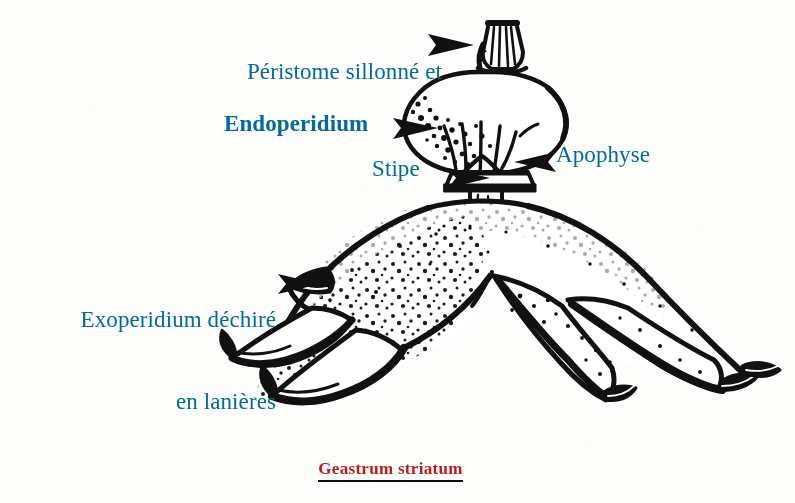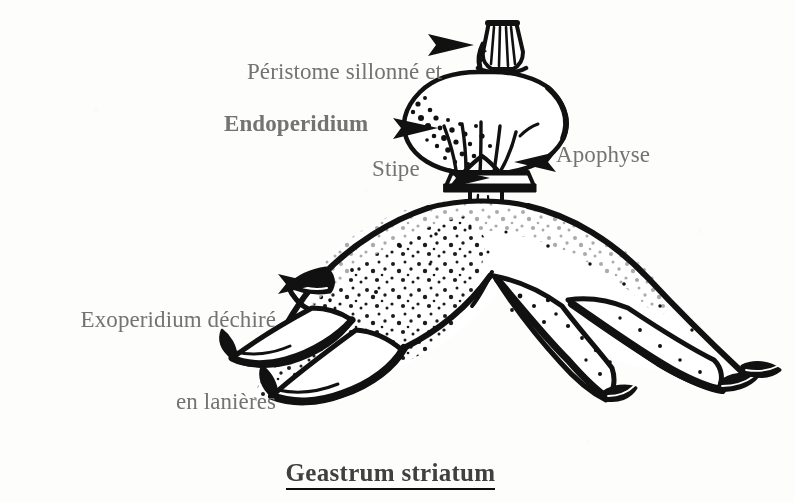--- a/index.html
+++ b/index.html
@@ -28,21 +28,21 @@
       radial-gradient(circle at 63% 8%, rgba(0,0,0,0.02) 0 2px, transparent 3px),
       radial-gradient(circle at 88% 46%, rgba(0,0,0,0.02) 0 2px, transparent 3px),
       radial-gradient(circle at 31% 71%, rgba(0,0,0,0.018) 0 2px, transparent 3px),
       radial-gradient(circle at 74% 88%, rgba(0,0,0,0.02) 0 2px, transparent 3px),
       radial-gradient(circle at 46% 38%, rgba(0,0,0,0.015) 0 2px, transparent 3px);
   }
   .label {
     position: absolute;
     font-size: 23px;
     line-height: 1.18;
-    color: #737373;
+    color: #0369a1;
     white-space: pre;
     letter-spacing: 0.1px;
   }
   #label-peristome {
     left: 172px;
     top: 4px;
     width: 270px;
     text-align: right;
   }
   #label-endoperidium {
@@ -63,24 +63,24 @@
     top: 252px;
     width: 268px;
     text-align: right;
   }
   #caption {
     position: absolute;
     left: 0;
     right: 14px;
     top: 459px;
     text-align: center;
-    font-size: 25px;
+    font-size: 17px;
     font-weight: bold;
     letter-spacing: 0.3px;
-    color: #404040;
+    color: #b91c1c;
   }
   #caption .capword {
     border-bottom: 2.5px solid #0c0c0c;
     padding-bottom: 2px;
   }
   #figure-svg {
     position: absolute;
     left: 0;
     top: 0;
   }

